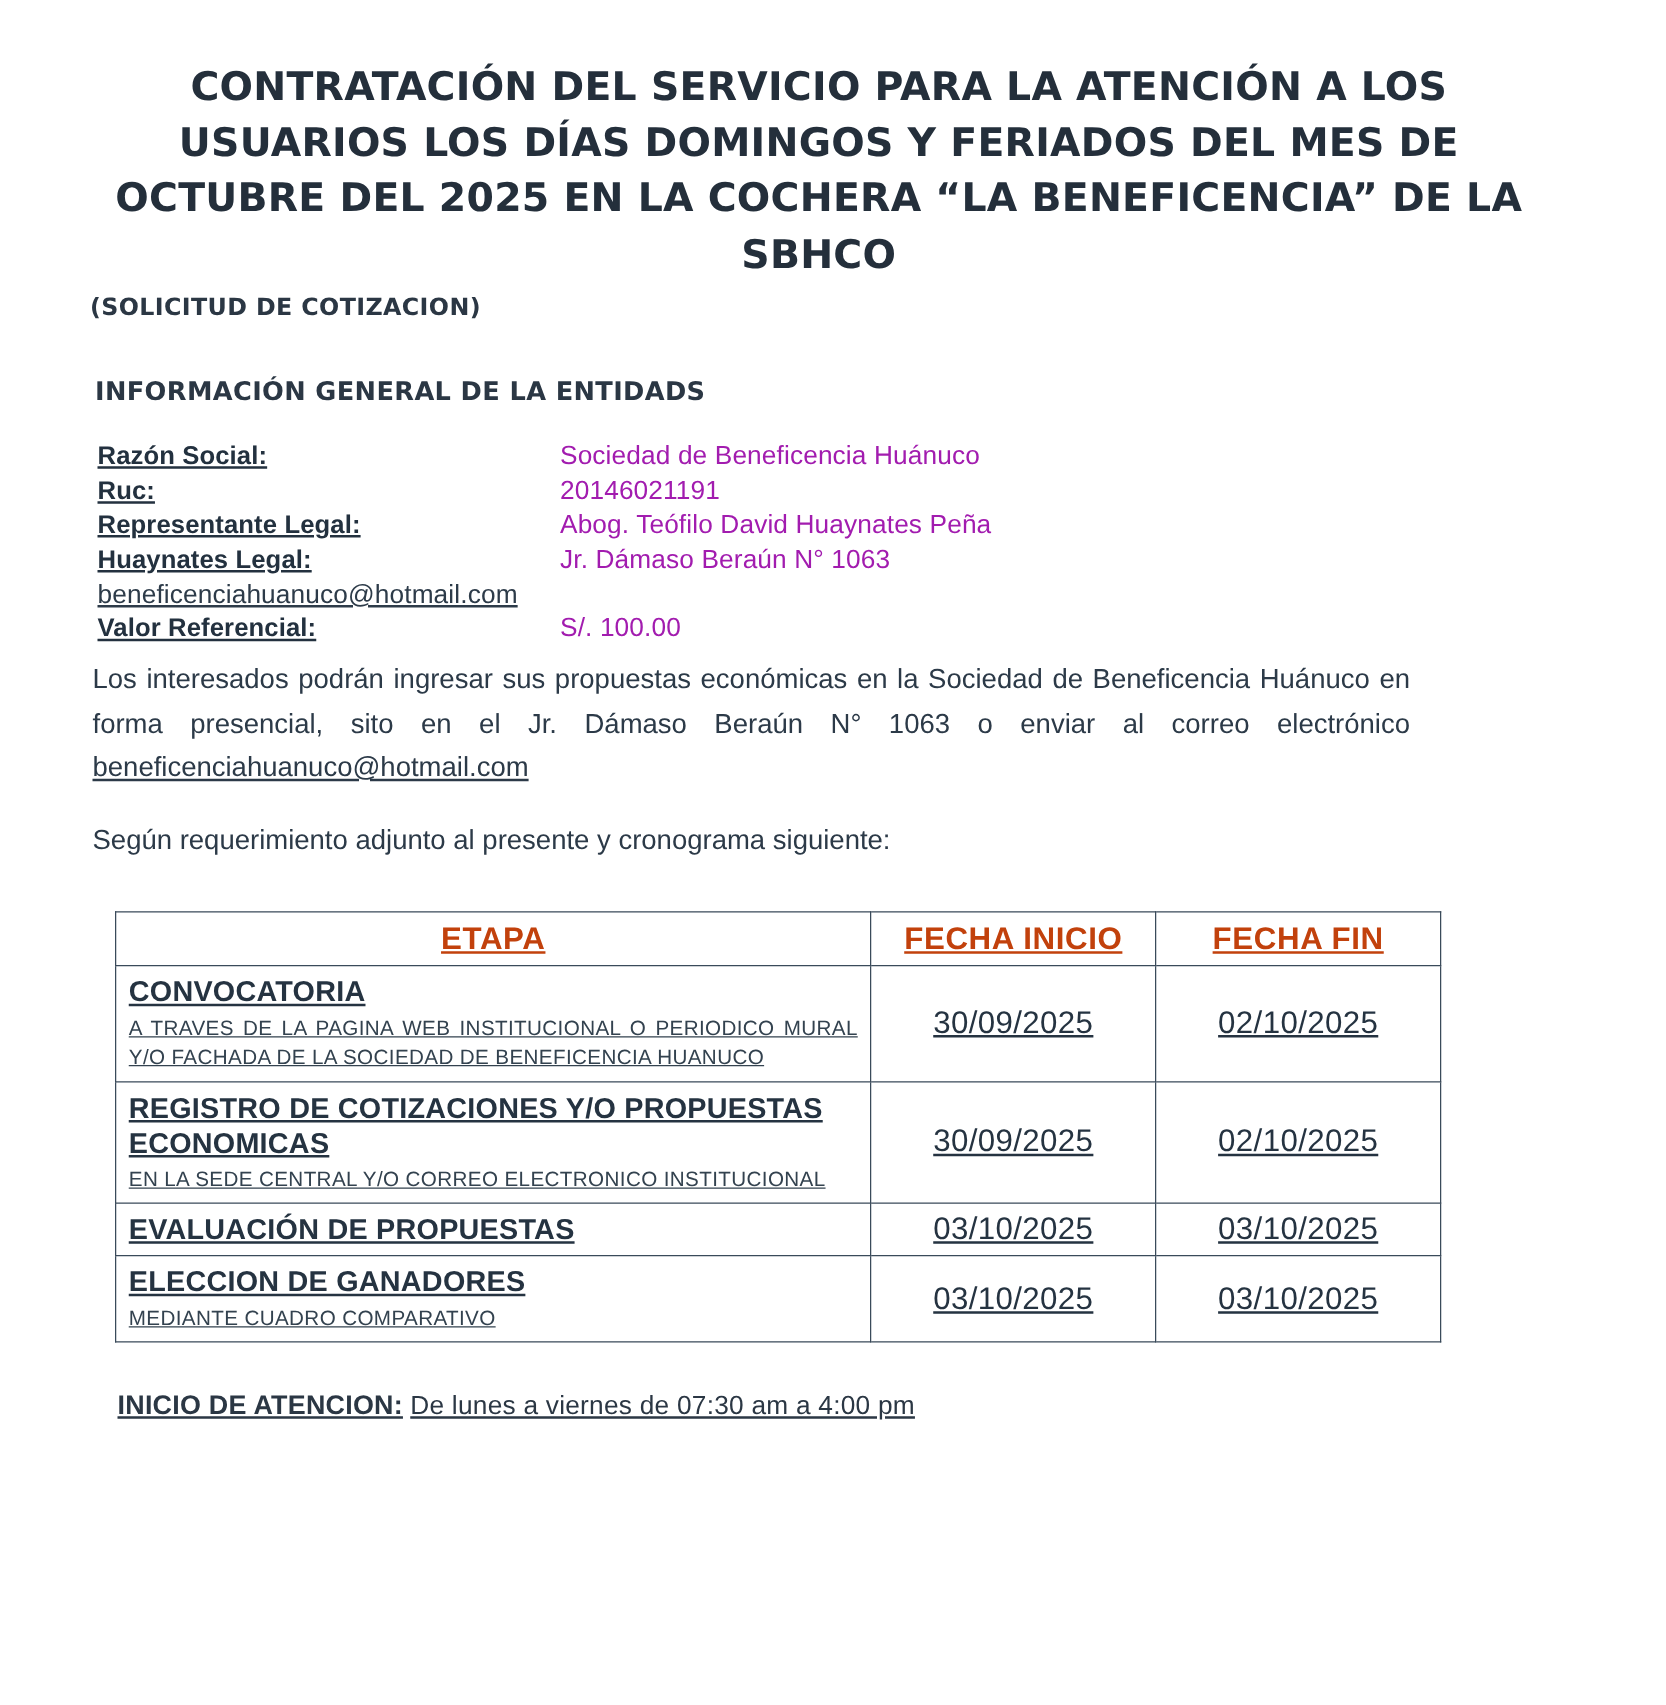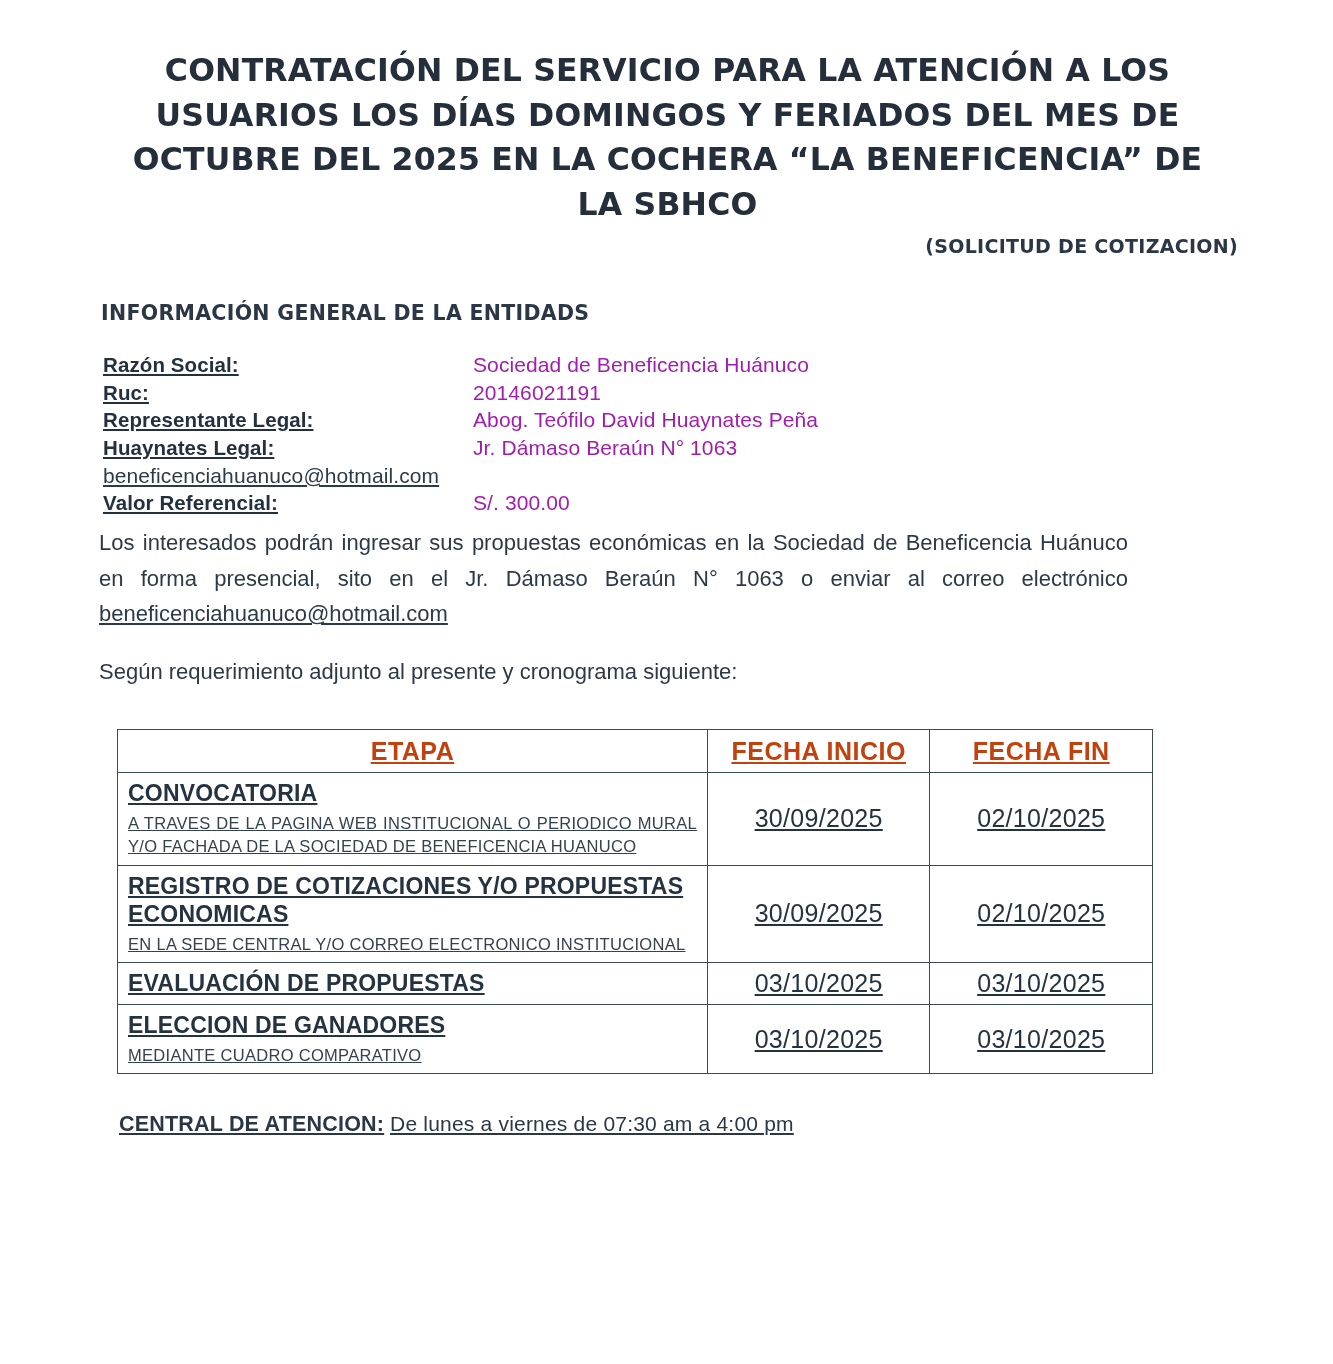--- a/index.html
+++ b/index.html
@@ -11,41 +11,41 @@
     width: 1333px;
     min-height: 1364px;
     font-family: "DejaVu Sans", sans-serif;
     color: #23313f;
     position: relative;
   }
   .page {
     width: 1328px;
     min-height: 1364px;
     box-sizing: border-box;
-    padding: 40px 90px 10px 97px;
+    padding: 40px 90px 10px 72px;
     position: relative;
   }
 
   
   .doc-title {
     font-family: "DejaVu Sans", sans-serif;
     font-weight: bold;
     font-size: 31.5px;
     line-height: 1.42;
     text-align: center;
     letter-spacing: 0.2px;
     color: #242f3b;
     margin: 8px 20px 0 20px;
     text-transform: uppercase;
   }
   .doc-subtitle {
     font-family: "DejaVu Sans", sans-serif;
     font-weight: bold;
     font-size: 19px;
-    text-align: right;
+    text-align: left;
     color: #2b3744;
     margin-top: 8px;
     letter-spacing: 0.3px;
   }
 
   
   .section-heading {
     font-family: "DejaVu Sans", sans-serif;
     font-weight: bold;
     font-size: 20.5px;
@@ -221,21 +221,21 @@
       <div class="info-value">Jr. Dámaso Beraún N° 1063</div>
     </div>
 
 
     <div class="info-row">
       <div class="info-value link">beneficenciahuanuco@hotmail.com</div>
     </div>
 
     <div class="info-row">
       <div class="info-label">Valor Referencial:</div>
-      <div class="info-value">S/. 300.00</div>
+      <div class="info-value">S/. 100.00</div>
     </div>
 
   </div>
 
   <p class="body-par"><span>Los interesados podrán ingresar sus propuestas económicas en la Sociedad de Beneficencia Huánuco en forma presencial, sito en el Jr. Dámaso Beraún N° 1063 o enviar al correo electrónico </span><span class="inline-link">beneficenciahuanuco@hotmail.com</span></p>
 
   <p class="body-par2">Según requerimiento adjunto al presente y cronograma siguiente:</p>
 
   <div class="sched-wrap">
     <table class="sched">
@@ -287,17 +287,17 @@
             <div class="etapa-sub">MEDIANTE CUADRO COMPARATIVO</div>
           </td>
           <td class="date-cell">03/10/2025</td>
           <td class="date-cell">03/10/2025</td>
         </tr>
       </tbody>
     </table>
   </div>
 
   <div class="footer-line">
-    <span class="fl-label">CENTRAL DE ATENCION:</span>
+    <span class="fl-label">INICIO DE ATENCION:</span>
     <span class="fl-value">De lunes a viernes de 07:30 am a 4:00 pm</span>
   </div>
 
 </div>
 
 </body></html>

